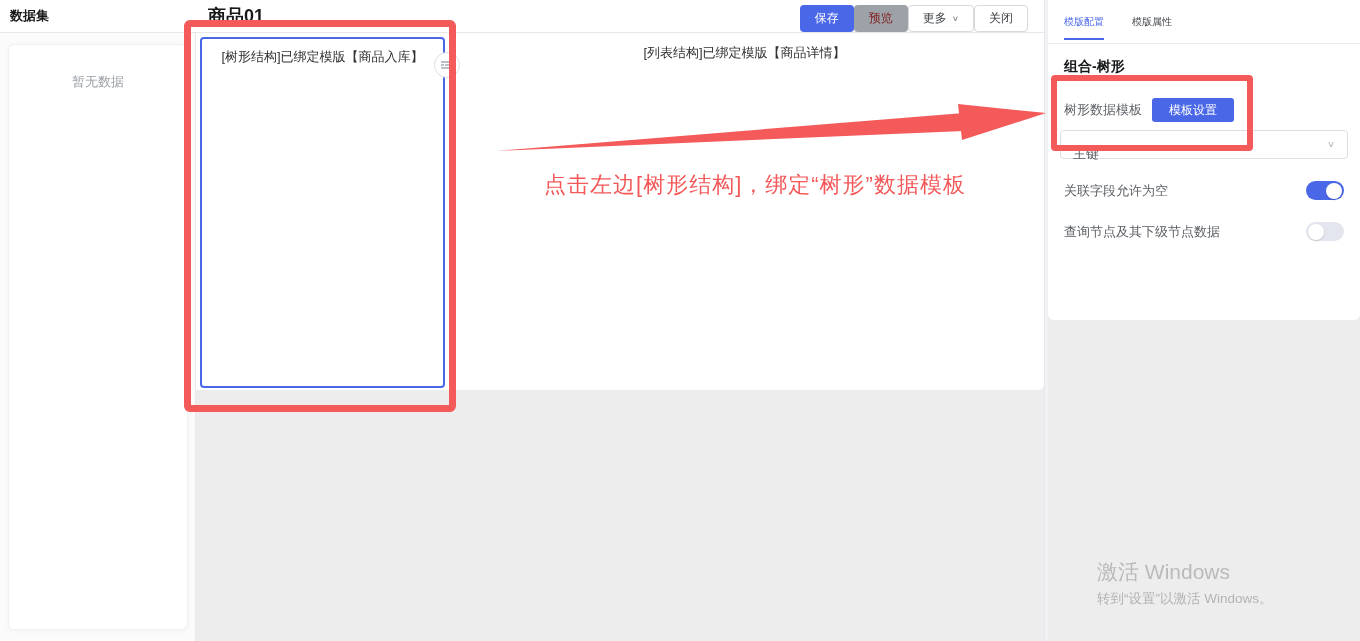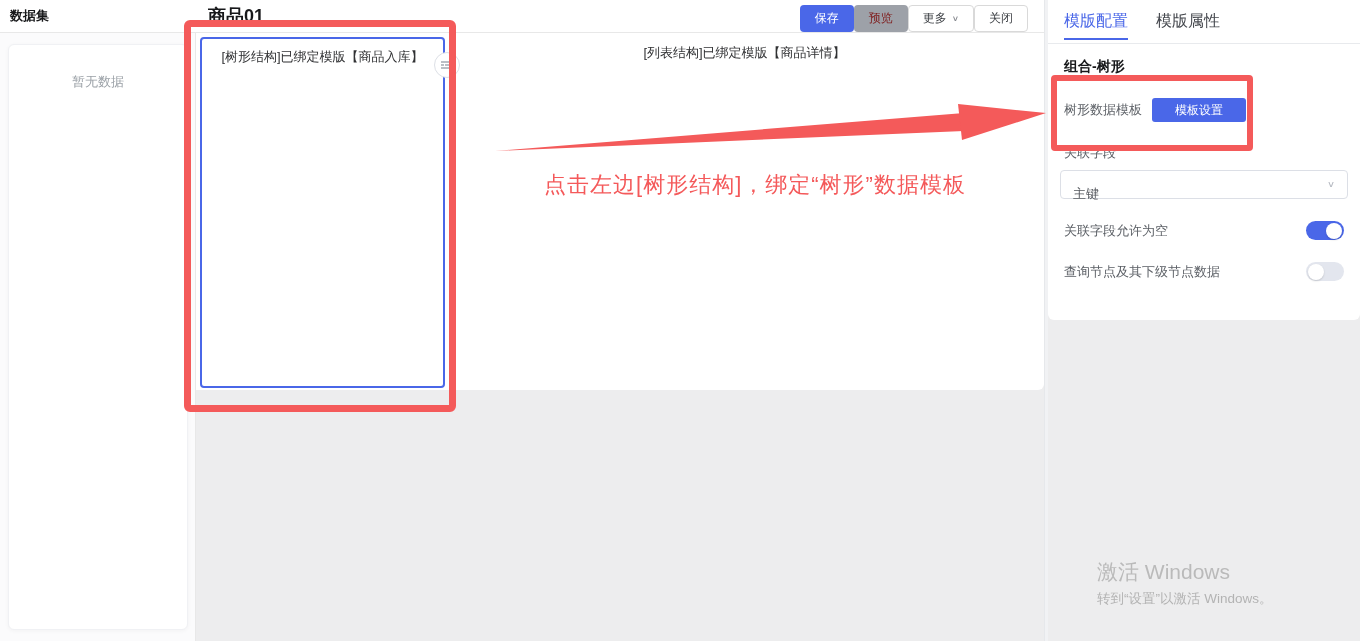--- a/index.html
+++ b/index.html
@@ -29,27 +29,27 @@
   .tree-box { left:200px; top:37px; width:245px; height:351px; background:#fff; border:2px solid #4a67e8; border-radius:4px; }
   .tree-label { width:100%; text-align:center; margin-top:9px; font-size:13px; color:#303133; }
   .collapse-btn { left:434px; top:52px; width:26px; height:26px; border-radius:50%; background:#fff; border:1px solid #dde0e6; display:flex; align-items:center; justify-content:center; }
   .list-label { left:445px; top:44px; width:599px; text-align:center; font-size:13px; color:#303133; }
 
   
   .right-gap { left:1044px; top:0; width:4px; height:641px; background:#f1f2f4; border-left:1px solid #e6e8eb; }
   .right-col { left:1048px; top:0; width:312px; height:641px; background:#ededee; }
   .right-panel { left:1048px; top:0; width:312px; height:320px; background:#fff; border-bottom-left-radius:6px; border-bottom-right-radius:6px; }
   .tabs { display:flex; gap:28px; padding:0 16px; height:44px; align-items:center; border-bottom:1px solid #e8eaed; }
-  .tab { font-size:16px; color:#45484e; position:relative; height:36px; display:flex; align-items:center; cursor:pointer; }
+  .tab { font-size:10px; color:#45484e; position:relative; height:36px; display:flex; align-items:center; cursor:pointer; }
   .tab.active { color:#4a67e8; }
   .tab.active::after { content:""; position:absolute; left:0; right:0; bottom:0; height:2px; background:#4a67e8; }
   .section-title { padding:14px 16px 0 16px; font-size:14px; font-weight:bold; color:#17181a; }
   .field-row1 { padding:22px 16px 0 16px; display:flex; align-items:center; gap:10px; }
   .field-label { font-size:13px; color:#5c6066; }
-  .btn-mini { height:24px; padding:0 23px; font-size:12px; background:#4a67e8; color:#fff; border:none; border-radius:3px; cursor:pointer; font-family:inherit; }
+  .btn-mini { height:24px; padding:0 17px; font-size:12px; background:#4a67e8; color:#fff; border:none; border-radius:3px; cursor:pointer; font-family:inherit; }
   .tag-input { margin:8px 12px 0 12px; height:28px; border:1px solid #dcdfe6; border-radius:4px; display:flex; align-items:center; padding:0 5px; }
   .tag { background:#e9ebf9; color:#3b4dc4; font-size:12px; border-radius:3px; height:20px; display:flex; align-items:center; gap:5px; padding:0 6px; }
   .tag-close { width:13px; height:13px; border-radius:50%; background:#c0c4cc; color:#fff; font-size:10px; line-height:13px; text-align:center; cursor:pointer; }
   .label-row { padding:22px 16px 0 16px; font-size:13px; color:#5c6066; }
   .select { margin:8px 12px 0 12px; height:29px; border:1px solid #dcdfe6; border-radius:4px; display:flex; align-items:center; justify-content:space-between; padding:0 12px; cursor:pointer; }
   .select-value { font-size:13px; color:#55585e;margin-top:18px; }
   .select .chev { color:#b6bac2; font-size:11px; }
   .toggle-row { padding:22px 16px 0 16px; display:flex; align-items:center; justify-content:space-between; }
   .toggle { width:38px; height:19px; border-radius:10px; position:relative; cursor:pointer; }
   .toggle.on { background:#4a67e8; }
@@ -117,21 +117,20 @@
     <div class="tab active">模版配置</div>
     <div class="tab">模版属性</div>
   </div>
   <div class="section-title">组合-树形</div>
 
   <div class="field-row1">
     <span class="field-label">树形数据模板</span>
     <button class="btn-mini">模板设置</button>
   </div>
 
-  <div class="label-row">关联字段</div>
   <div class="select">
     <span class="select-value">主键</span>
     <span class="chev">∨</span>
   </div>
 
   <div class="toggle-row">
     <span class="field-label">关联字段允许为空</span>
     <span class="toggle on">
         <span class="knob"></span>
       </span>

